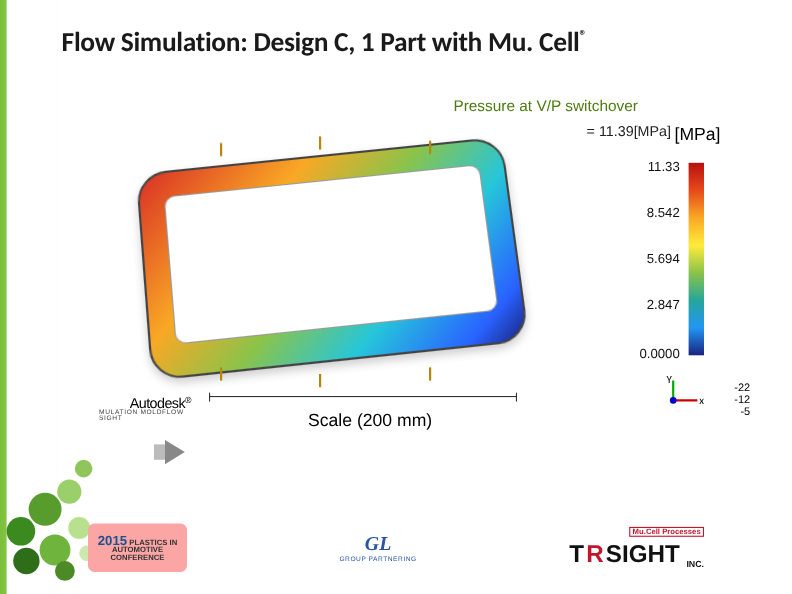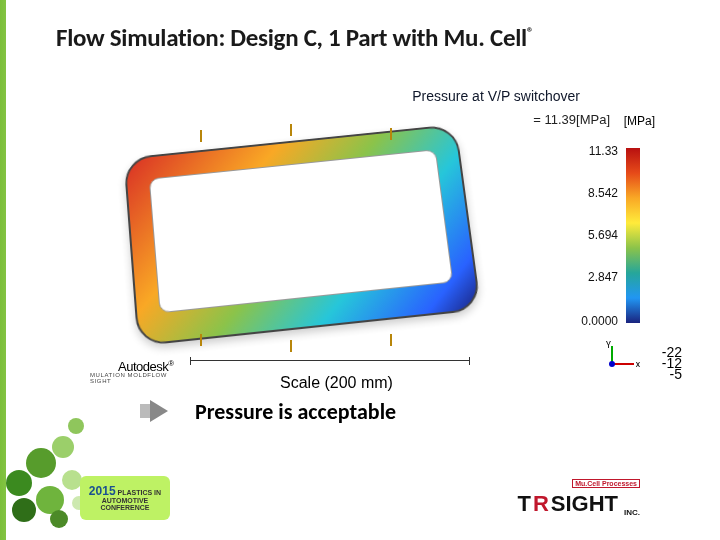--- a/index.html
+++ b/index.html
@@ -5,42 +5,42 @@
   * { box-sizing: border-box; margin: 0; padding: 0; }
   html, body { width: 720px; height: 540px; font-family: Calibri, Arial, sans-serif; background: #fff; overflow: hidden; }
   .slide { position: relative; width: 688px; height: 540px; }
   .left-strip { position: absolute; left: 0; top: 0; width: 52px; height: 540px; background: linear-gradient(to right, #7bbf3a, #a8d66a 60%, #d6efc0 90%, #eaf6de); }
   .left-strip::after { content: ""; position: absolute; left: 6px; right: 0; top: 0; bottom: 0; background: #fff; }
   .bubbles { position: absolute; left: 2px; top: 400px; width: 100px; height: 130px; }
   .b { position: absolute; border-radius: 50%; }
   .title { position: absolute; top: 22px; left: 56px; font-size: 25px; font-weight: 700; color: #1a1a1a; letter-spacing: -0.3px; }
   .reg { font-size: 13px; vertical-align: super; }
   .chart-area { position: absolute; left: 90px; top: 78px; width: 590px; height: 300px; }
-  .chart-title { position: absolute; top: 10px; right: 100px; font-family: Arial; font-size: 14px; color: #0f172a; margin-left: 36px; }
+  .chart-title { position: absolute; top: 10px; right: 100px; font-family: Arial; font-size: 14px; color: #4d7c0f; margin-left: 36px; }
   .chart-sub { position: absolute; top: 34px; right: 70px; font-size: 13px; font-family: Arial; color: #222; }
-  .unit2 { position: absolute; top: 36px; right: 25px; font-size: 12px; font-family: Arial; }
+  .unit2 { position: absolute; top: 36px; right: 25px; font-size: 16px; font-family: Arial; }
   .colorbar { position: absolute; right: 40px; top: 70px; width: 14px; height: 175px; background: linear-gradient(to bottom, #b81010, #e64a19, #f9a825, #ffeb3b, #8bc34a, #26a69a, #2196f3, #1a237e); }
   .tick { position: absolute; right: 62px; font-size: 12px; font-family: Arial; color: #111; }
   .part-wrap { position: absolute; left: 30px; top: 50px; width: 370px; height: 220px; }
   .part-outer { position: absolute; left: 10px; top: 10px; width: 340px; height: 190px; border-radius: 28px; border: 2px solid #444; transform: perspective(800px) rotateX(8deg) rotateZ(-6deg); box-shadow: 0 4px 8px rgba(0,0,0,0.2); background: linear-gradient(135deg, #d93025, #f9a825 30%, #8bc34a 50%, #26c6da 70%, #2962ff 90%, #1a237e); }
   .part-inner { position: absolute; inset: 22px 22px 28px 22px; background: #fff; border-radius: 10px; border: 1px solid #999; }
   .spoke { position: absolute; width: 2px; height: 12px; background: #b8860b; }
   .axes { position: absolute; right: 40px; bottom: 6px; width: 36px; height: 30px; font-size: 10px; }
   .scale-bar { position: absolute; left: 100px; bottom: 0; width: 280px; height: 18px; border-top: 1px solid #333; }
   .scale-lbl { position: absolute; left: 190px; bottom: -14px; font-size: 16px; font-family: Arial; }
   .autodesk { position: absolute; left: 0; bottom: 4px; font-family: Arial; font-size: 13px; font-weight: 400; letter-spacing: -0.5px; margin-left: 28px; }
   .autodesk-sub { position: absolute; left: 0; bottom: -6px; font-size: 6px; letter-spacing: 0.6px; font-family: Arial; color: #444; }
-  .coord-nums { position: absolute; right: -2px; bottom: -2px; font-size: 14px; text-align: right; font-family: Arial; line-height: 11px; margin-left: 16px; }
+  .coord-nums { position: absolute; right: -2px; bottom: -2px; font-size: 10px; text-align: right; font-family: Arial; line-height: 11px; margin-left: 16px; }
   .arrow-block { position: absolute; left: 140px; top: 400px; width: 28px; height: 22px; display: flex; align-items: center; }
   .arrow-head { width: 0; height: 0; border-top: 11px solid transparent; border-bottom: 11px solid transparent; border-left: 18px solid #888; }
   .arrow-bar { width: 10px; height: 14px; background: #bbb; }
   .conclusion { position: absolute; left: 195px; top: 398px; font-size: 22px; font-weight: 700; }
   .logos { position: absolute; left: 80px; bottom: 12px; width: 560px; height: 60px; display: flex; justify-content: space-between; align-items: center; }
   .logo-box { display: flex; flex-direction: column; align-items: center; font-size: 8px; font-family: Arial; gap: 1px; }
-  .plasconf { width: 90px; height: 44px; background: #bef264; border-radius: 6px; display:flex; flex-direction:column; align-items:center; justify-content:center; font-size:7px; font-weight:700; color:#333; line-height:1; text-align:left; }
+  .plasconf { width: 90px; height: 44px; background: #fca5a5; border-radius: 6px; display:flex; flex-direction:column; align-items:center; justify-content:center; font-size:7px; font-weight:700; color:#333; line-height:1; text-align:left; }
   .plasconf .year { color:#1a5190; font-size:12px; }
   .gl { font-family: Georgia, serif; font-style: italic; font-size: 18px; color: #2854a3; font-weight: 700; }
   .trex { font-family: Arial Black, Arial; font-size: 22px; font-weight: 900; color: #111; display:flex; align-items:flex-start; gap:2px; }
   .trex .r { color: #c0172c; }
   .trex-tag { font-size:7px; color:#c0172c; font-weight:700; border:1px solid #c0172c; padding:0 2px; margin-bottom:2px; }
   .trex-inc { font-size:8px; font-weight:700; }
 </style>
 </head>
 <body>
 
@@ -113,32 +113,35 @@
     <div class="autodesk-sub">
       <div>MULATION MOLDFLOW</div>
       <div>SIGHT</div>
     </div>
   </div>
 
   <div class="arrow-block">
     <div class="arrow-bar"></div>
       <div class="arrow-head"></div>
   </div>
-  <div class="conclusion">Pressure is acceptable</div>
 
   <div class="logos">
     <div class="logo-box">
       <div class="plasconf">
         <div style="display:flex;gap:2px;align-items:baseline;">
             <span class="year">2015</span>
             <span>PLASTICS IN</span>
           </div>
         <div>AUTOMOTIVE</div>
         <div>CONFERENCE</div>
       </div>
+    </div>
+    <div class="logo-box">
+      <div class="gl">GL</div>
+      <div style="font-size:6px;color:#2854a3;letter-spacing:0.5px;">GROUP PARTNERING</div>
     </div>
     <div class="logo-box" style="align-items:flex-end;">
       <div class="trex-tag">Mu.Cell Processes</div>
       <div class="trex">
         <span>T</span>
           <span class="r">R</span>
           <span>SIGHT</span>
           <span class="trex-inc" style="align-self:flex-end;margin-left:4px;">INC.</span>
       </div>
     </div>

